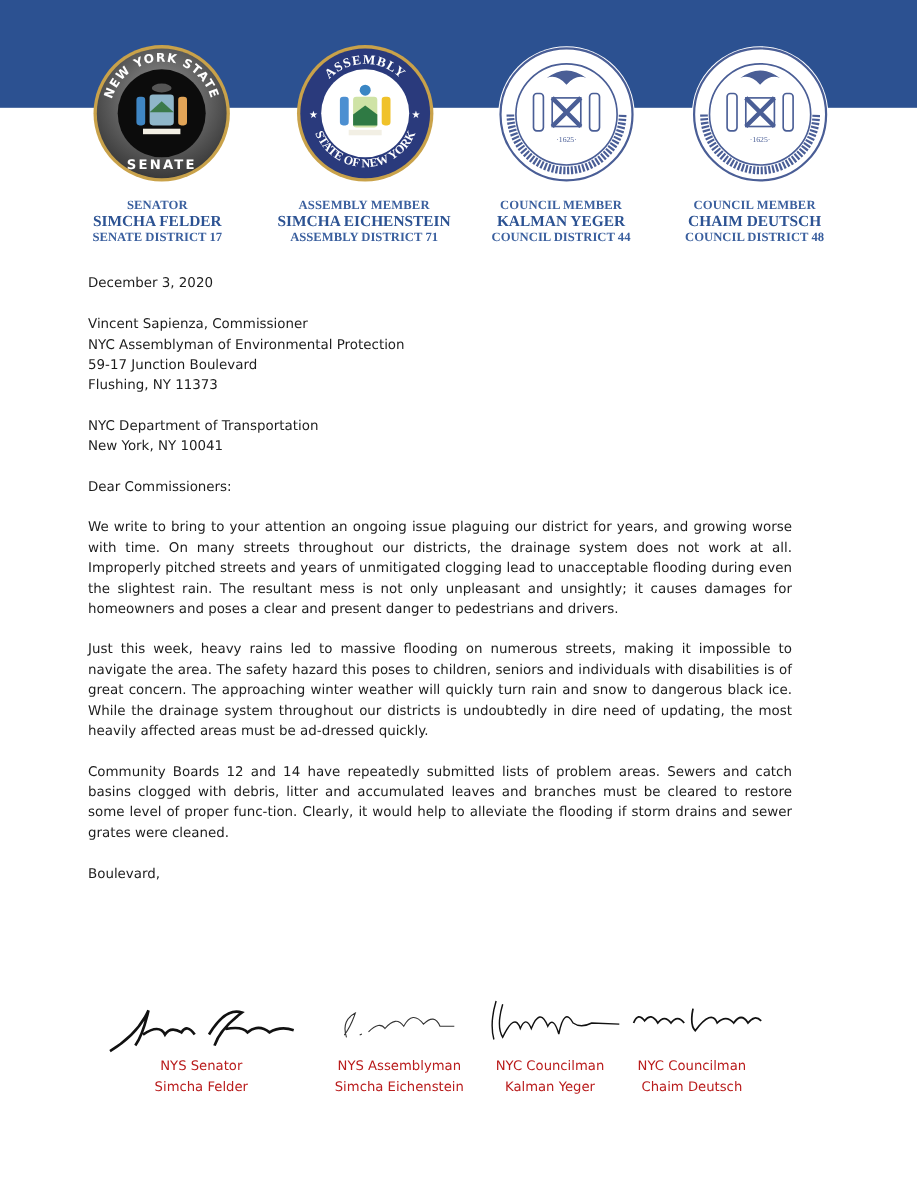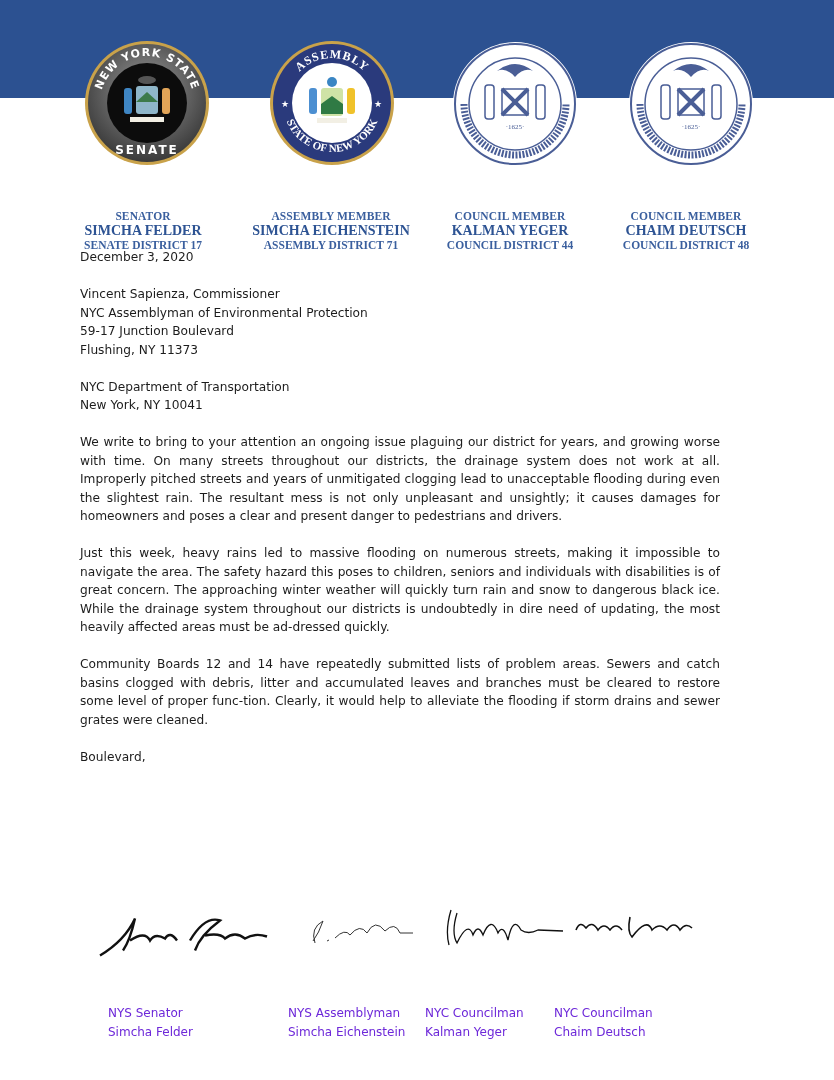--- a/index.html
+++ b/index.html
@@ -16,36 +16,36 @@
   .seal {
     position: absolute; width: 126px; height: 126px; border-radius: 50%;
     top: 40px;
   }
   .seal svg { width: 126px; height: 126px; display: block; }
   .member {
     position: absolute; top: 181px; width: 200px; text-align: center;
     font-family: "Liberation Serif", serif; font-weight: bold; color: #3a5f9e;
     line-height: 1.15;
   }
-  .member .role { font-size: 11.5px; letter-spacing: 0.1px; margin-top: 29px; }
+  .member .role { font-size: 11.5px; letter-spacing: 0.1px; }
   .member .name { font-size: 14px; color: #2d5393; }
   .member .district { font-size: 11.5px; }
 
   .letter {
     position: absolute; left: 80px; top: 248px; width: 640px;
     font-family: "DejaVu Sans", sans-serif; font-size: 12.2px; line-height: 18.5px;
     color: #1c1c1c;
   }
   .letter p { margin: 0 0 18.5px 0; }
   .letter .body p { text-align: justify; hyphens: manual; }
   .sig { position: absolute; top: 0; height: 55px; }
   .sig svg { width: 100%; height: 100%; display: block; }
   .signer {
-    position: absolute; top: 1004px; width: 150px; 
-    font-family: "DejaVu Sans", sans-serif; font-size: 12px; line-height: 18.5px; color: #6d28d9;
+    position: absolute; top: 960px; width: 150px; text-align: center;
+    font-family: "DejaVu Sans", sans-serif; font-size: 12px; line-height: 18.5px; color: #b91c1c;
   }
 </style>
 </head>
 <body>
 
 <div class="banner"></div>
 
 <div class="seal" style="left:84px;">
   <svg viewBox="0 0 126 126">
     <defs>
@@ -150,20 +150,21 @@
     <span style="display:block">NYC Assemblyman of Environmental Protection</span>
     <span style="display:block">59-17 Junction Boulevard</span>
     <span style="display:block">Flushing, NY 11373</span>
   </p>
 
   <p class="addr">
     <span style="display:block">NYC Department of Transportation</span>
     <span style="display:block">New York, NY 10041</span>
   </p>
 
+  <p>Dear Commissioners:</p>
 
   <div class="body">
     <p>We write to bring to your attention an ongoing issue plaguing our district for years, and growing worse with time.  On many streets throughout our districts, the drainage system does not work at all.  Improperly pitched streets and years of unmitigated clogging lead to unacceptable flooding during even the slightest rain.  The resultant mess is not only unpleasant and unsightly; it causes damages for homeowners and poses a clear and present danger to pedestrians and drivers.</p>
     <p>Just this week, heavy rains led to massive flooding on numerous streets, making it impossible to navigate the area.  The safety hazard this poses to children, seniors and individuals with disabilities is of great concern. The approaching winter weather will quickly turn rain and snow to dangerous black ice.  While the drainage system throughout our districts is undoubtedly in dire need of updating, the most heavily affected areas must be ad-dressed quickly.</p>
     <p>Community Boards 12 and 14 have repeatedly submitted lists of problem areas. Sewers and catch basins clogged with debris, litter and accumulated leaves and branches must be cleared to restore some level of proper func-tion. Clearly, it would help to alleviate the flooding if storm drains and sewer grates were cleaned.</p>
   </div>
 
   <p>Boulevard,</p>
 </div>
 

